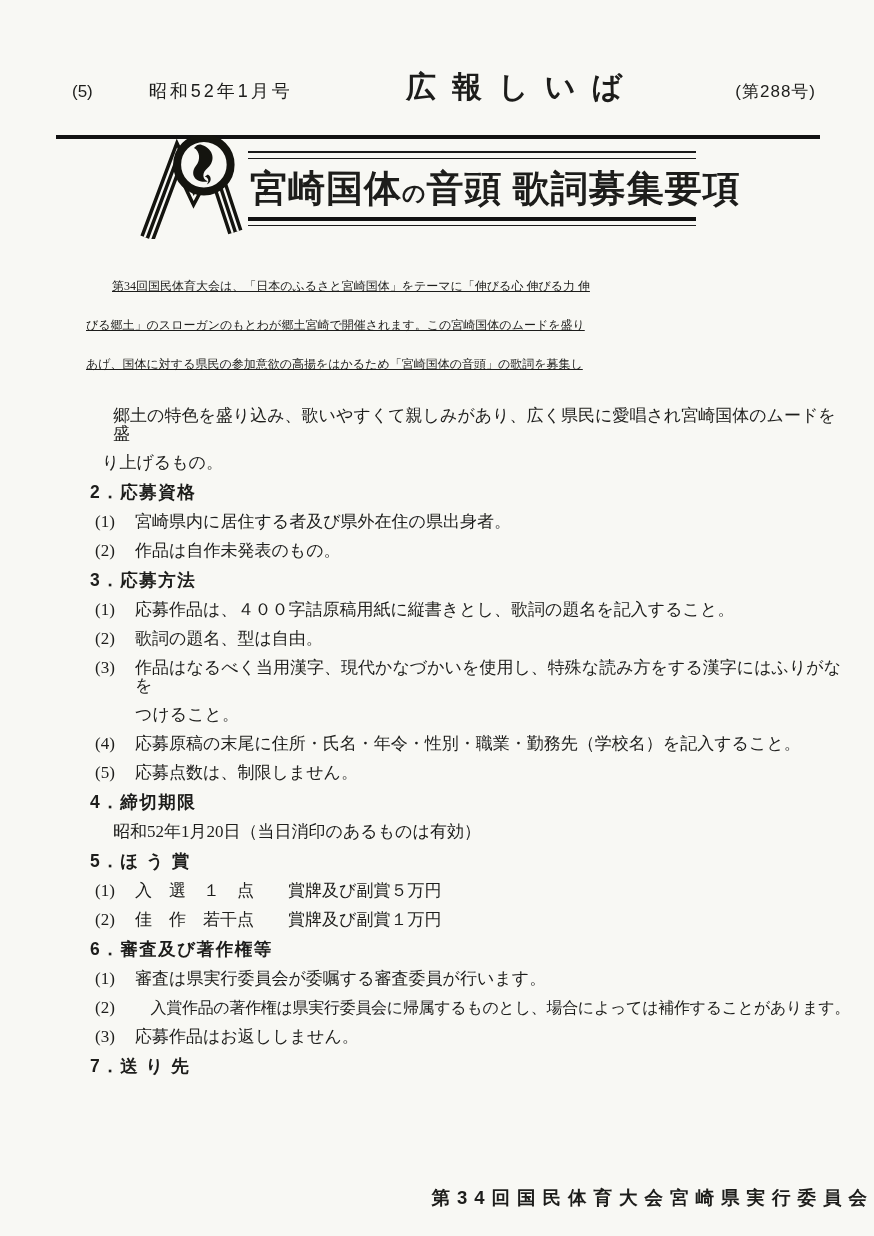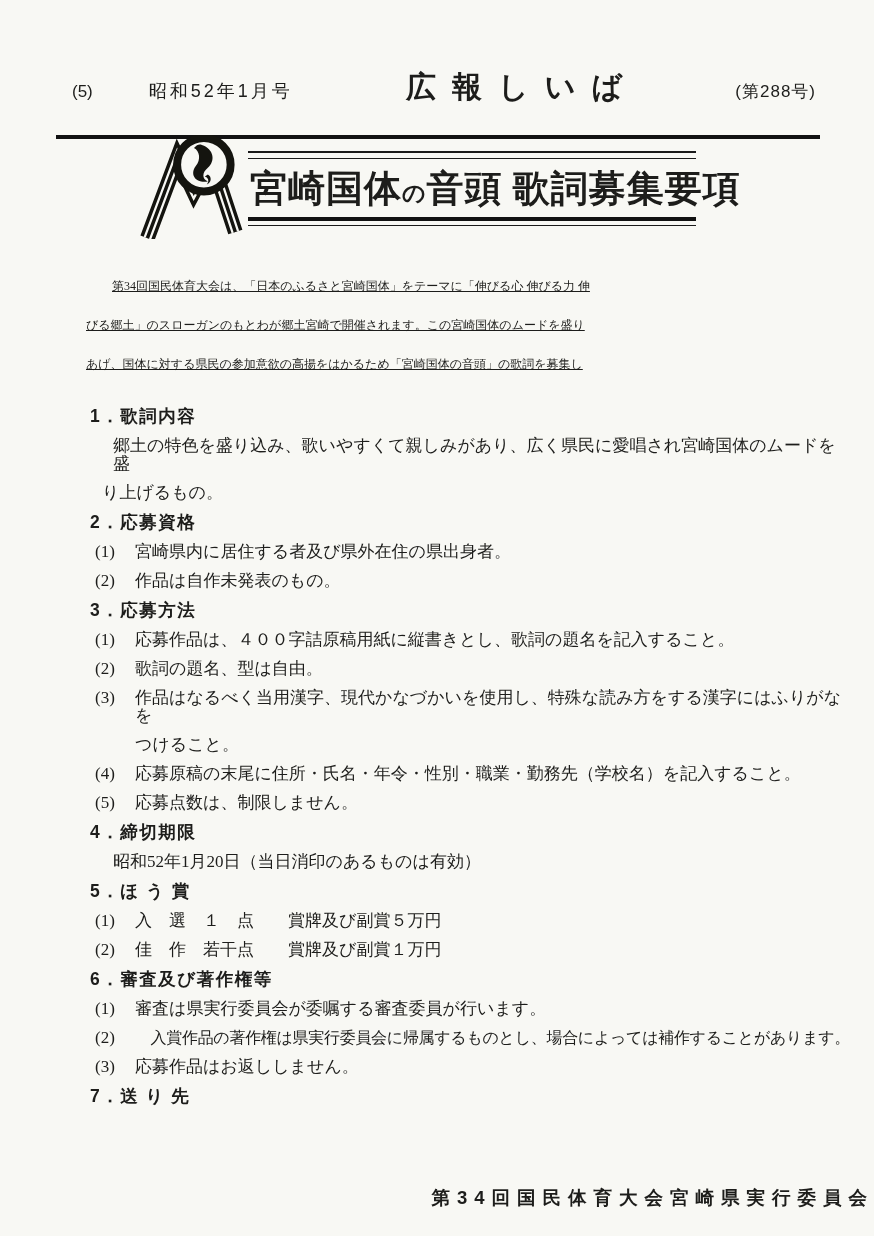--- a/index.html
+++ b/index.html
@@ -101,21 +101,20 @@
 
   <div class="intro">
     <p class="first">第34回国民体育大会は、「日本のふるさと宮崎国体」をテーマに「伸びる心 伸びる力 伸</p>
     <p>びる郷土」のスローガンのもとわが郷土宮崎で開催されます。この宮崎国体のムードを盛り</p>
     <p>あげ、国体に対する県民の参加意欲の高揚をはかるため「宮崎国体の音頭」の歌詞を募集し</p>
   </div>
 
   <div class="content">
 
     <section>
-      <h2>1．歌詞内容</h2>
       <p class="body-line">郷土の特色を盛り込み、歌いやすくて親しみがあり、広く県民に愛唱され宮崎国体のムードを盛</p>
       <p class="body-line cont">り上げるもの。</p>
     </section>
 
     <section>
       <h2>2．応募資格</h2>
       <div class="item">
         <span class="lbl">(1)</span>
         <span class="txt">宮崎県内に居住する者及び県外在住の県出身者。</span>
       </div>

